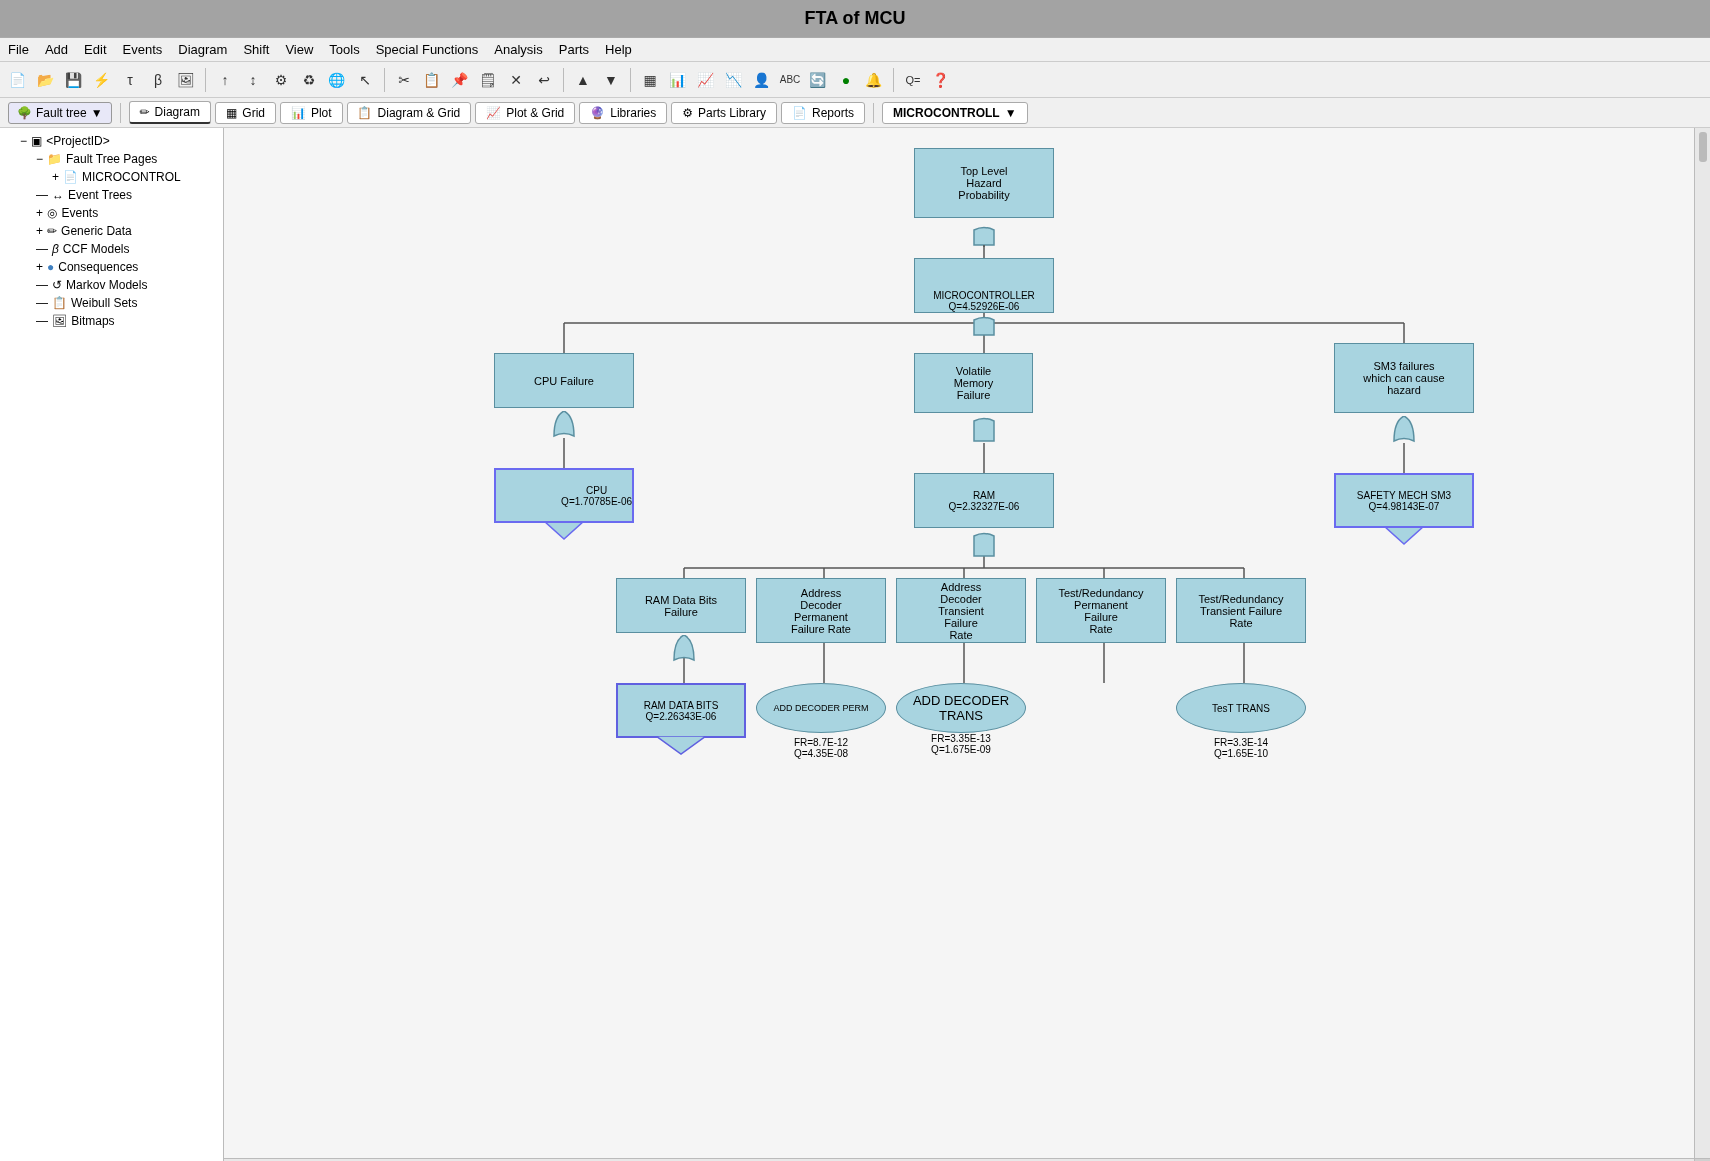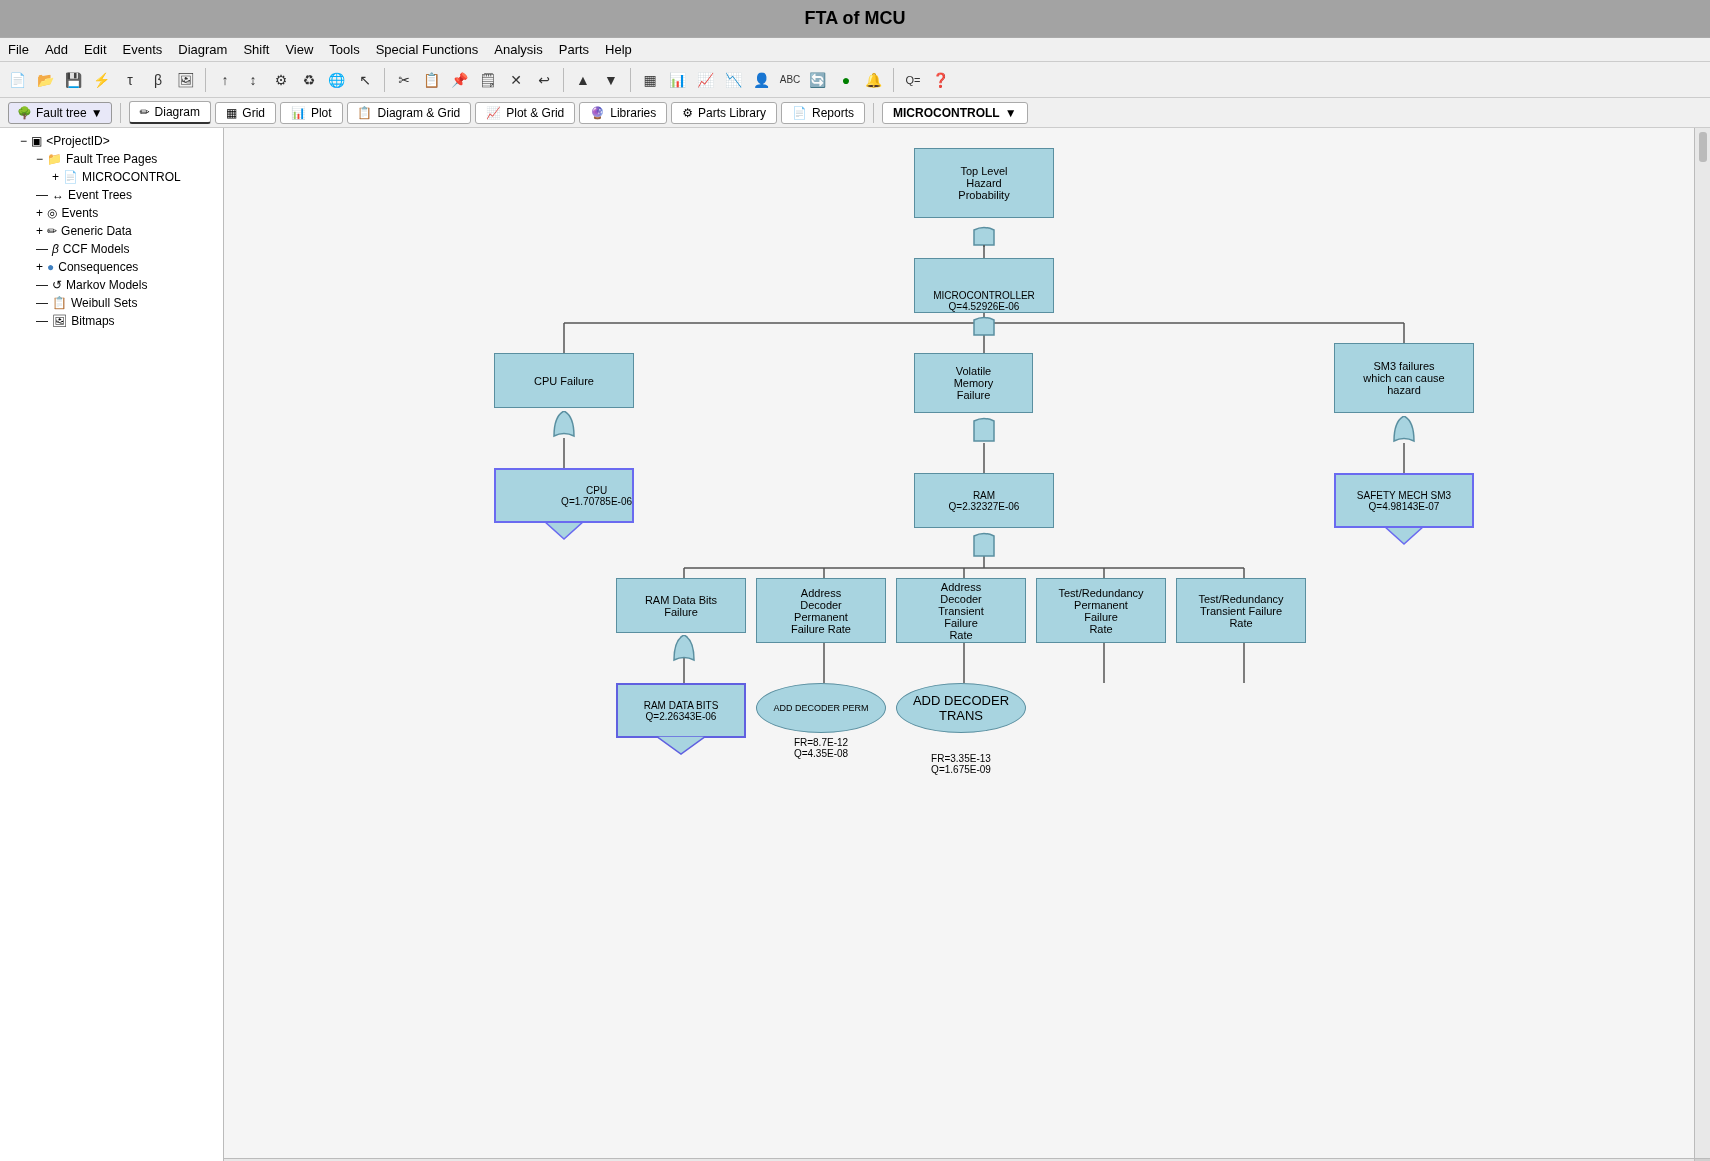--- a/index.html
+++ b/index.html
@@ -526,26 +526,34 @@
         </div>
         <div style="text-align:center; font-size:10px; margin-top:4px;">
           <span>FR=8.7E-12<br>Q=4.35E-08</span>
         </div>
       </div>
 
       <div class="fta-node" style="left:672px; top:555px;">
         <div class="ellipse-node" style="width:130px; height:50px; font-size:13px;">
           <span>ADD DECODER TRANS</span>
         </div>
-        <div style="text-align:center; font-size:10px; margin-top:20px;">
+        <div style="text-align:center; font-size:10px; margin-top:0;">
           <span>FR=3.35E-13<br>Q=1.675E-09</span>
         </div>
       </div>
 
 
+      <div class="fta-node" style="left:952px; top:555px;">
+        <div class="ellipse-node" style="width:130px; height:50px; font-size:10px;">
+          <span>TesT TRANS</span>
+        </div>
+        <div style="text-align:center; font-size:10px; margin-top:4px;">
+          <span>FR=3.3E-14<br>Q=1.65E-10</span>
+        </div>
+      </div>
 
       <div class="fta-node" style="left:690px; top:400px;">
         
       </div>
 
     </div>
 
     <div id="h-scroll" style="position:absolute; bottom:0; left:0; right:16px; height:16px; background:#e8e8e8; border-top:1px solid #bbb; display:flex; align-items:center; padding:0 4px;">
       
     </div>

